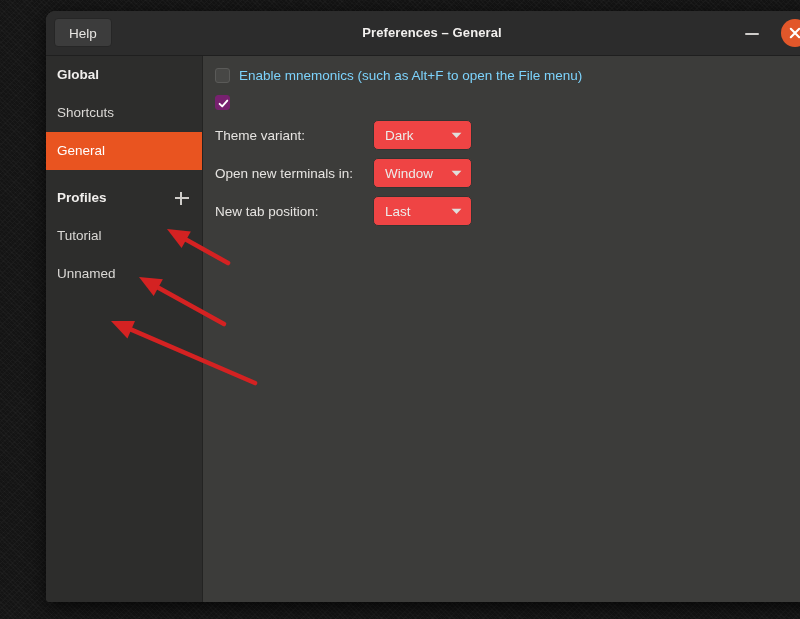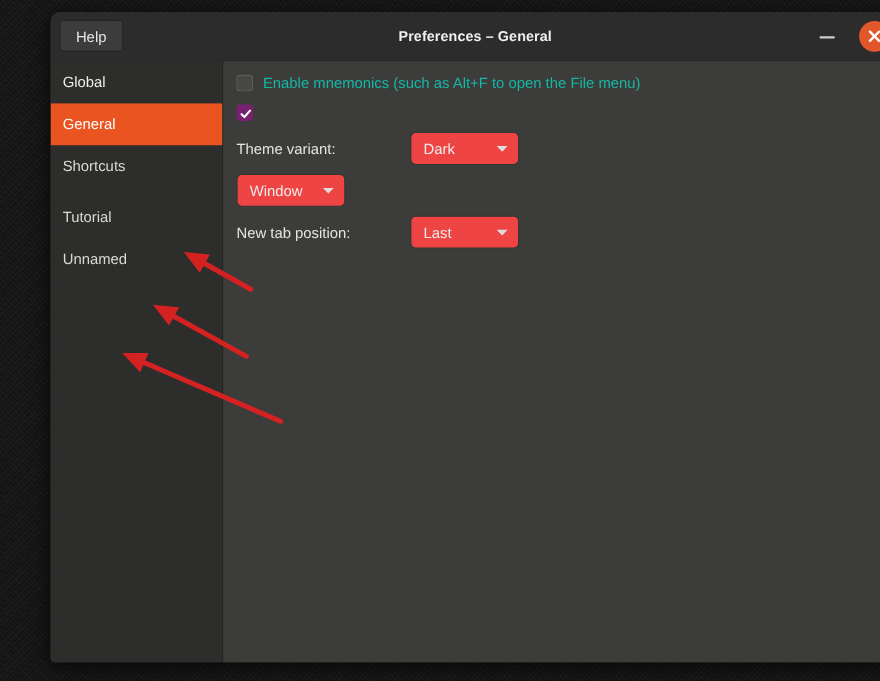--- a/index.html
+++ b/index.html
@@ -129,21 +129,21 @@
   }
 
   
   .side-heading {
     position: relative;
     height: 38px;
     line-height: 38px;
     padding-left: 11px;
     color: #f0eeec;
     font-size: 13.5px;
-    font-weight: normal;
+    font-weight: bold;
   }
   .side-item {
     position: relative;
     height: 38px;
     line-height: 38px;
     padding-left: 11px;
     color: #dbd9d6;
     font-size: 13.5px;
     cursor: pointer;
   }
@@ -201,21 +201,21 @@
   .checkbox.checked {
     background-color: #77216f;
     border: 1px solid #77216f;
   }
   .checkbox.checked svg {
     position: absolute;
     left: 1px;
     top: 1px;
   }
   .check-label {
-    color: #14b8a6;
+    color: #7dd3fc;
     font-size: 13.5px;
     white-space: nowrap;
   }
 
   .setting-row {
     position: relative;
     height: 38px;
     display: flex;
     align-items: center;
     margin-left: 12px;
@@ -280,26 +280,33 @@
       </svg>
     </div>
   </div>
 
   <div id="body-split">
 
     <div id="sidebar">
 
       <div class="side-heading">Global</div>
 
+      <div class="side-item">Shortcuts</div>
+
       <div class="side-item selected">General</div>
 
-      <div class="side-item">Shortcuts</div>
-
       <div class="side-spacer"></div>
 
+      <div class="side-heading">
+        <span>Profiles</span>
+        <span id="add-profile-button">
+          <span class="h"></span>
+          <span class="v"></span>
+        </span>
+      </div>
 
 
       <div class="side-item">Tutorial</div>
 
       <div class="side-item">Unnamed</div>
     </div>
 
     <div id="content">
 
       <div class="check-row">
@@ -321,20 +328,21 @@
           <span class="combo-value">Dark</span>
           <span class="combo-arrow">
             <svg width="11" height="7" viewBox="0 0 11 7">
               <path d="M0.6 0.8 L5.5 6 L10.4 0.8 Z" fill="#e0dedb"></path>
             </svg>
           </span>
         </span>
       </div>
 
       <div class="setting-row">
+        <span class="setting-label">Open new terminals in:</span>
         <span class="combobox">
           <span class="combo-value">Window</span>
           <span class="combo-arrow">
             <svg width="11" height="7" viewBox="0 0 11 7">
               <path d="M0.6 0.8 L5.5 6 L10.4 0.8 Z" fill="#e0dedb"></path>
             </svg>
           </span>
         </span>
       </div>
 

